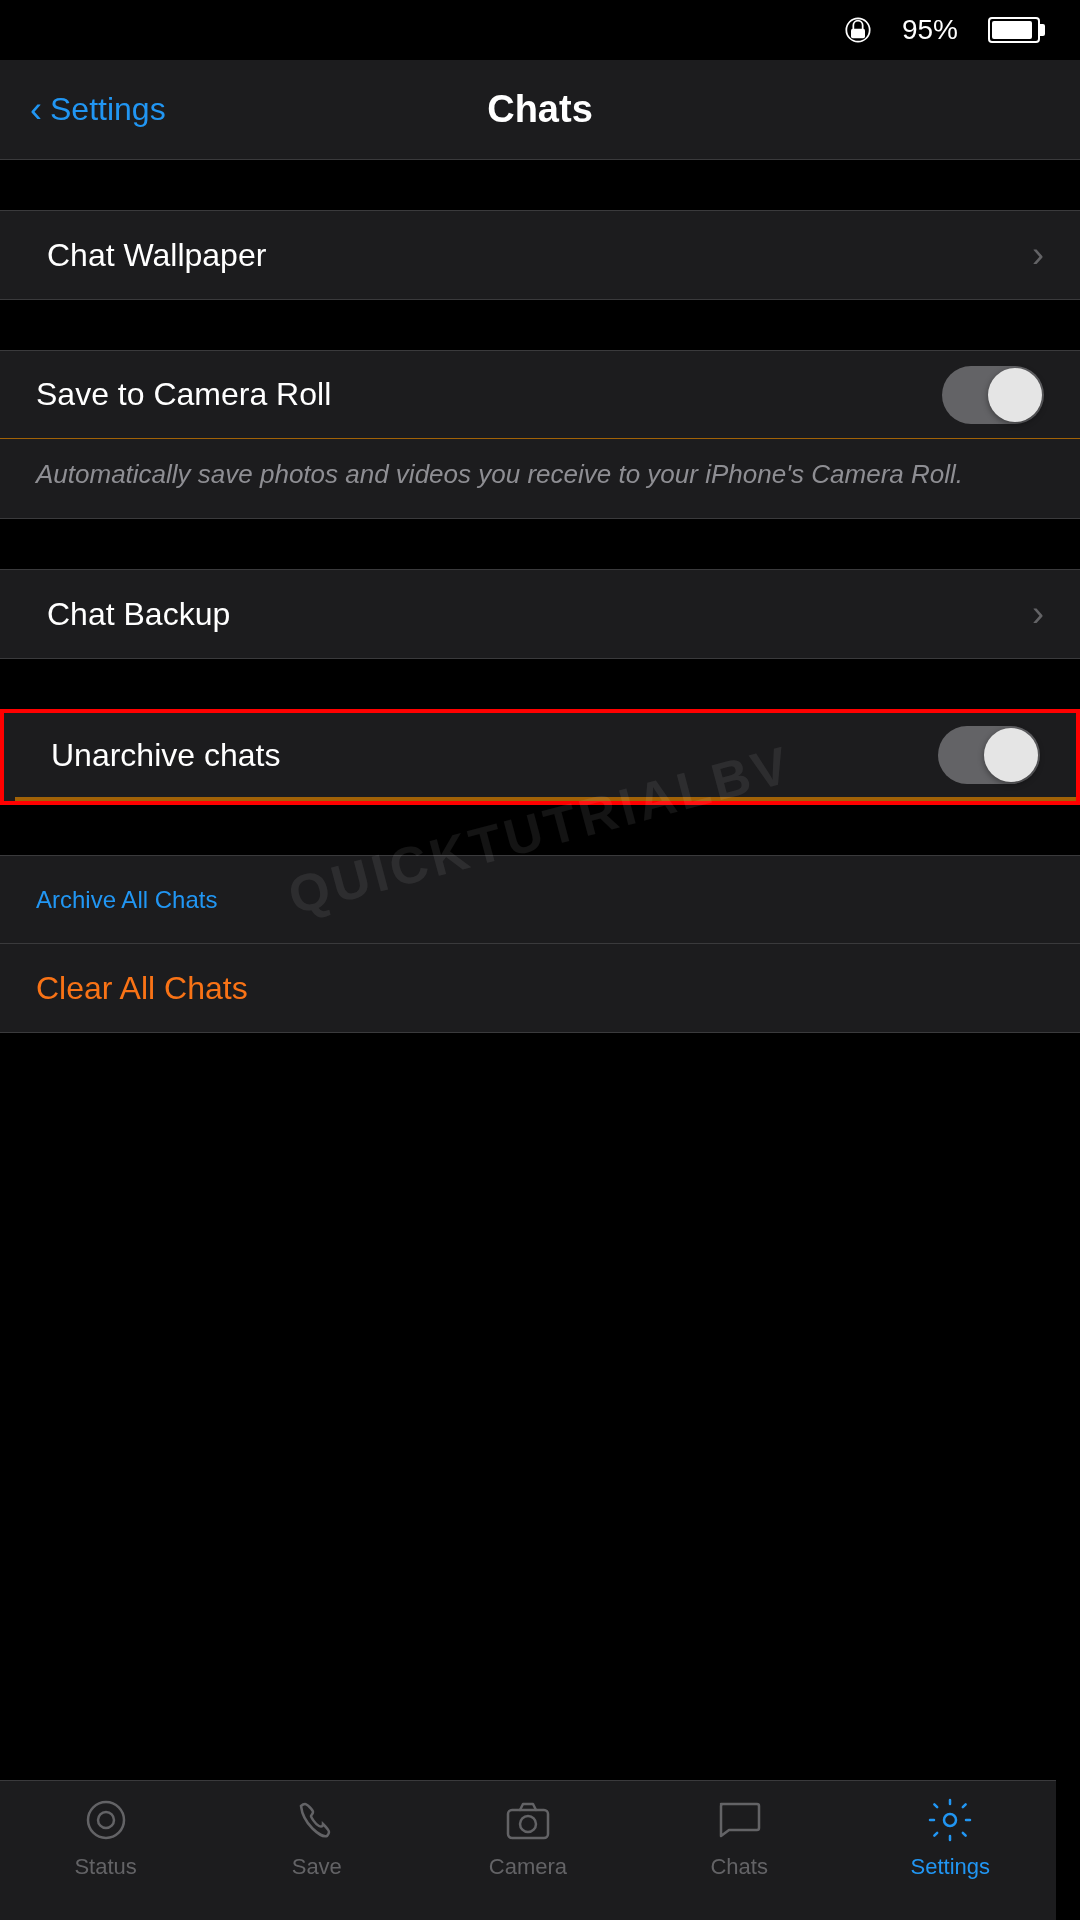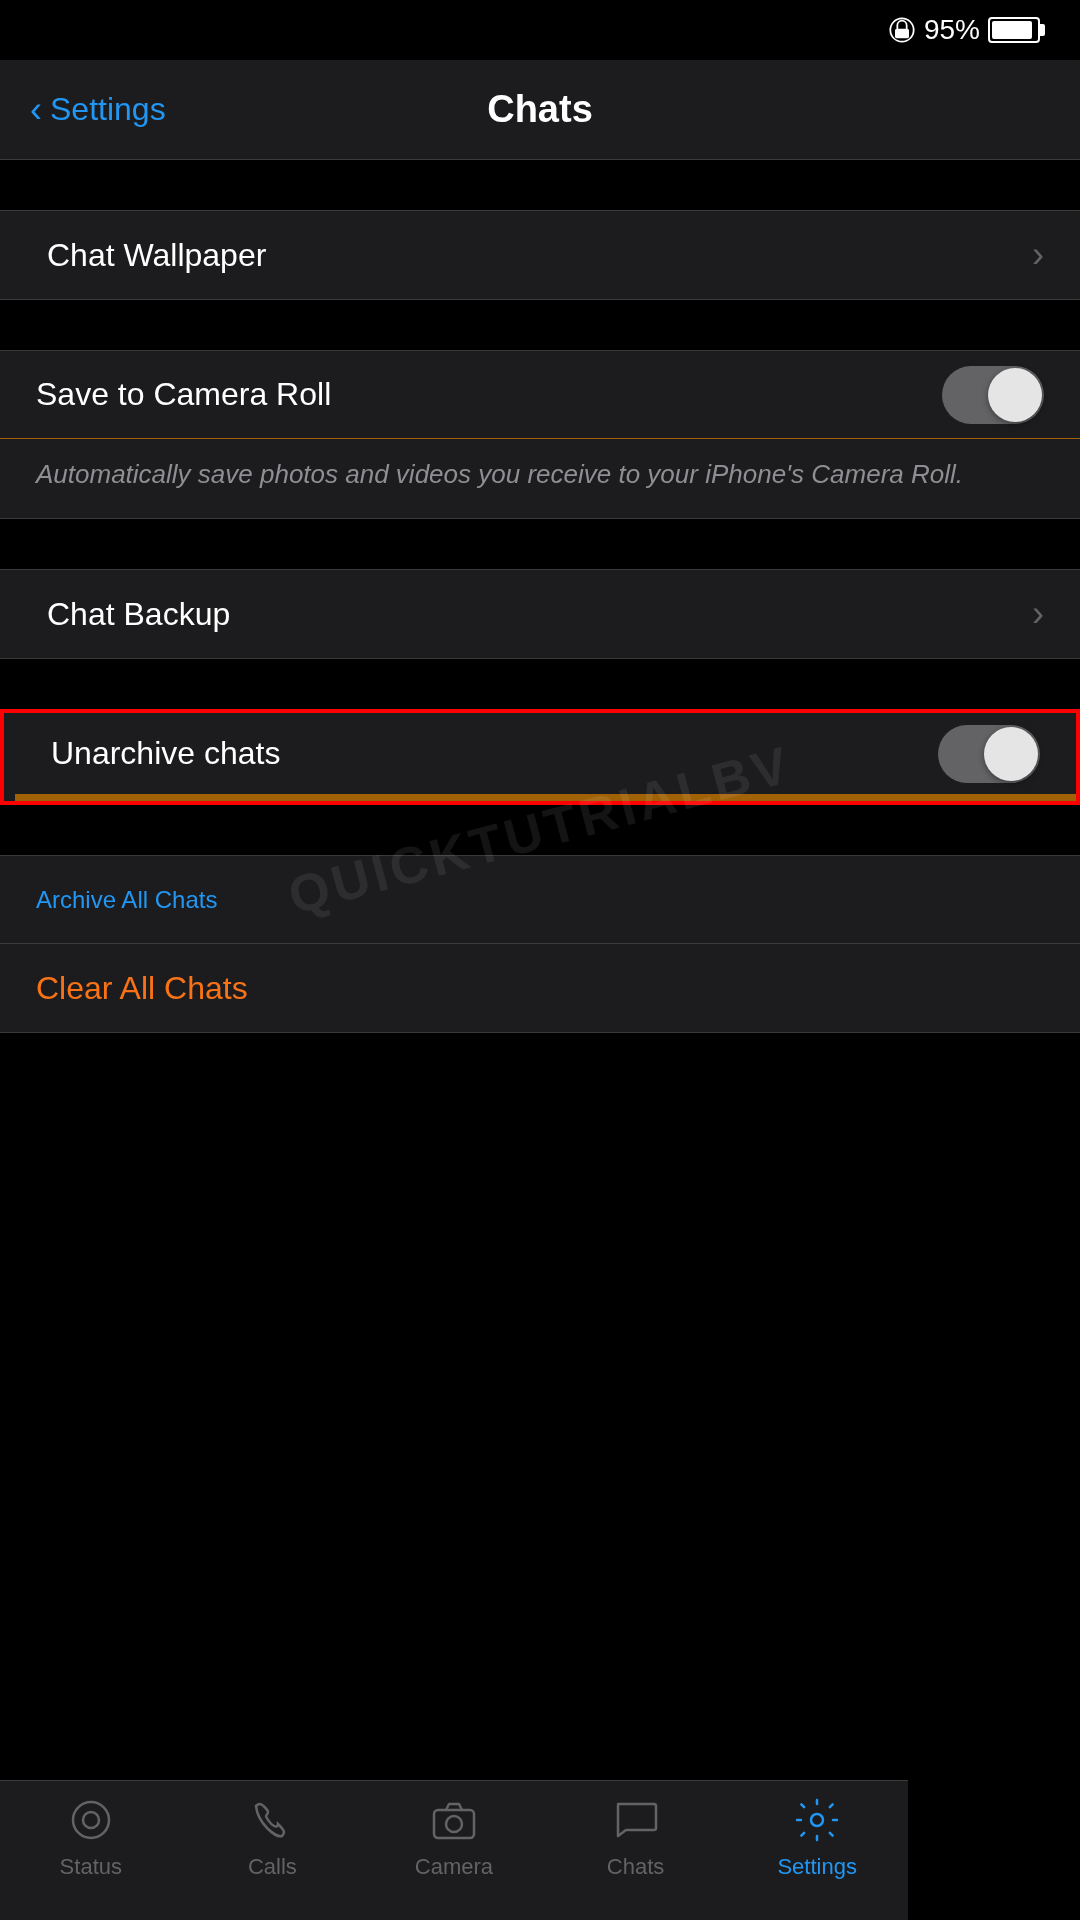--- a/index.html
+++ b/index.html
@@ -21,21 +21,21 @@
       background: #000;
       display: flex;
       align-items: center;
       justify-content: flex-end;
       padding: 0 40px;
       gap: 16px;
     }
     .status-bar-right {
       display: flex;
       align-items: center;
-      gap: 8px;
+      gap: 30px;
     }
     .status-lock-icon {
       width: 28px;
       height: 28px;
     }
     .battery-text {
       font-size: 28px;
       color: #fff;
       font-weight: 500;
     }
@@ -200,21 +200,21 @@
     .action-label-red {
       font-size: 32px;
       color: #f97316;
     }
 
     
     .tab-bar {
       position: fixed;
       bottom: 0;
       left: 0;
-      width: 908px;
+      width: 1056px;
       height: 140px;
       background: #1c1c1e;
       border-top: 1px solid #3a3a3c;
       display: flex;
       align-items: center;
       justify-content: space-around;
       padding-bottom: 28px;
     }
     .tab-item {
       display: flex;
@@ -315,21 +315,21 @@
   <div class="section">
     <div class="row">
       <span class="row-label">Chat Backup</span>
       <span class="row-chevron">›</span>
     </div>
   </div>
 
   <div class="spacer"></div>
 
   <div class="highlighted-section">
-    <div class="row" style="border-bottom: 7px solid #a16207;">
+    <div class="row" style="border-bottom: 4px solid #a16207;">
       <span class="row-label">Unarchive chats</span>
       <div class="toggle on">
         <div class="toggle-knob"></div>
       </div>
     </div>
   </div>
 
   <div class="spacer"></div>
 
   <div class="section">
@@ -356,21 +356,21 @@
     </div>
     <span class="tab-label">Status</span>
   </div>
 
   <div class="tab-item">
     <div class="tab-icon">
       <svg viewBox="0 0 48 48" fill="none" stroke="#636366" stroke-width="2.5" stroke-linecap="round">
         <path d="M8 10c0 0 2-2 4-2s8 6 8 8-2 3-2 4 4 8 8 10 4-2 4-2 6 6 6 8-2 4-2 4c-6 2-24-12-26-30z"></path>
       </svg>
     </div>
-    <span class="tab-label">Calls</span>
+    <span class="tab-label">Save</span>
   </div>
 
   <div class="tab-item">
     <div class="tab-icon">
       <svg viewBox="0 0 48 48" fill="none" stroke="#636366" stroke-width="2.5" stroke-linecap="round" stroke-linejoin="round">
         <rect x="4" y="14" width="40" height="28" rx="4"></rect>
         <circle cx="24" cy="28" r="8"></circle>
         <path d="M16 14l3-6h10l3 6"></path>
       </svg>
     </div>

